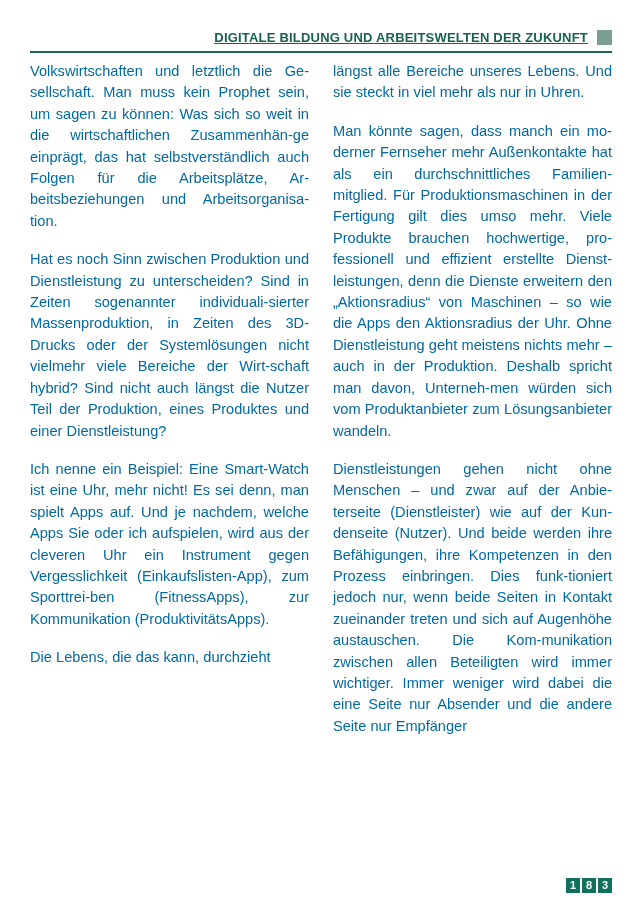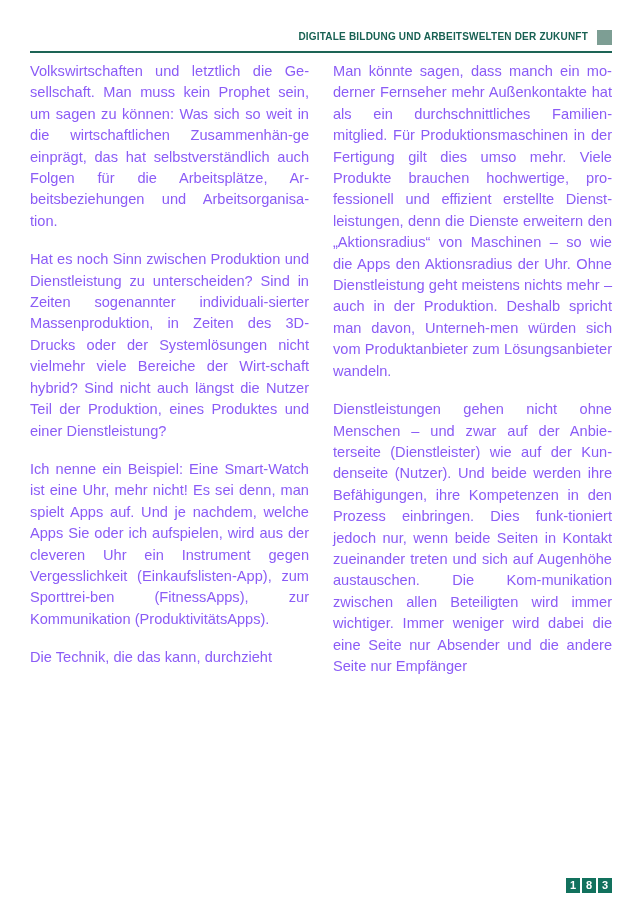--- a/index.html
+++ b/index.html
@@ -31,25 +31,26 @@
     width: 582px;
     display: flex;
     align-items: center;
     justify-content: flex-end;
     gap: 9px;
     height: 22px;
   }
   .header-title {
     font-family: "Liberation Sans", sans-serif;
     font-weight: bold;
-    font-size: 10px;
+    font-size: 13px;
     letter-spacing: 0.2px;
     color: #186153;
     white-space: nowrap;
     line-height: 1;
+    text-decoration: underline;
   }
   .header-square {
     width: 15px;
     height: 15px;
     background: #7d9e94;
     flex: 0 0 auto;
   }
   .header-rule {
     position: absolute;
     left: 30px;
@@ -71,21 +72,21 @@
   .col {
     width: 279px;
   }
   .col p {
     margin: 0 0 17px 0;
     font-family: "Liberation Sans", sans-serif;
     font-size: 14.6px;
     line-height: 21.4px;
     text-align: justify;
     text-justify: inter-word;
-    color: #8b5cf6;
+    color: #0369a1;
     hyphens: manual;
     word-spacing: 0.1px;
   }
   .col p:last-child {
     margin-bottom: 16px;
   }
 
   
   .folio {
     position: absolute;
@@ -117,24 +118,25 @@
   </div>
 
   <div class="header-rule"></div>
 
   <div class="columns">
 
     <div class="col">
       <p>Volkswirtschaften und letztlich die Ge-<wbr>sellschaft. Man muss kein Prophet sein, um sagen zu können: Was sich so weit in die wirtschaftlichen Zusammenhän-<wbr>ge einprägt, das hat selbstverständlich auch Folgen für die Arbeitsplätze, Ar-<wbr>beitsbeziehungen und Arbeitsorganisa-<wbr>tion.</p>
       <p>Hat es noch Sinn zwischen Produktion und Dienstleistung zu unterscheiden? Sind in Zeiten sogenannter individuali-<wbr>sierter Massenproduktion, in Zeiten des 3D-<wbr>Drucks oder der Systemlösungen nicht vielmehr viele Bereiche der Wirt-<wbr>schaft hybrid? Sind nicht auch längst die Nutzer Teil der Produktion, eines Produktes und einer Dienstleistung?</p>
       <p>Ich nenne ein Beispiel: Eine Smart-<wbr>Watch ist eine Uhr, mehr nicht! Es sei denn, man spielt Apps auf. Und je nachdem, welche Apps Sie oder ich aufspielen, wird aus der cleveren Uhr ein Instrument gegen Vergesslichkeit (Einkaufslisten-<wbr>App), zum Sporttrei-<wbr>ben (FitnessApps), zur Kommunikation (ProduktivitätsApps).</p>
-      <p>Die Technik, die das kann, durchzieht</p>
+      <p>Die Lebens, die das kann, durchzieht</p>
     </div>
 
     <div class="col">
+      <p>längst alle Bereiche unseres Lebens. Und sie steckt in viel mehr als nur in Uhren.</p>
       <p>Man könnte sagen, dass manch ein mo-<wbr>derner Fernseher mehr Außenkontakte hat als ein durchschnittliches Familien-<wbr>mitglied. Für Produktionsmaschinen in der Fertigung gilt dies umso mehr. Viele Produkte brauchen hochwertige, pro-<wbr>fessionell und effizient erstellte Dienst-<wbr>leistungen, denn die Dienste erweitern den „Aktionsradius“ von Maschinen – so wie die Apps den Aktionsradius der Uhr. Ohne Dienstleistung geht meistens nichts mehr – auch in der Produktion. Deshalb spricht man davon, Unterneh-<wbr>men würden sich vom Produktanbieter zum Lösungsanbieter wandeln.</p>
       <p>Dienstleistungen gehen nicht ohne Menschen – und zwar auf der Anbie-<wbr>terseite (Dienstleister) wie auf der Kun-<wbr>denseite (Nutzer). Und beide werden ihre Befähigungen, ihre Kompetenzen in den Prozess einbringen. Dies funk-<wbr>tioniert jedoch nur, wenn beide Seiten in Kontakt zueinander treten und sich auf Augenhöhe austauschen. Die Kom-<wbr>munikation zwischen allen Beteiligten wird immer wichtiger. Immer weniger wird dabei die eine Seite nur Absender und die andere Seite nur Empfänger</p>
     </div>
 
   </div>
 
   <div class="folio">
     <span class="folio-digit">1</span>
     <span class="folio-digit">8</span>
     <span class="folio-digit">3</span>

